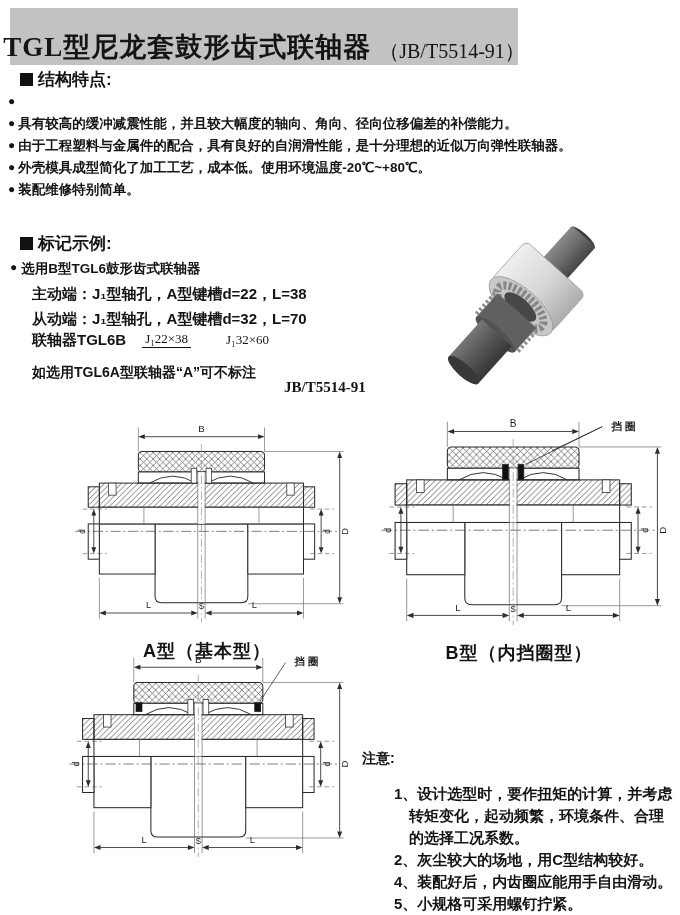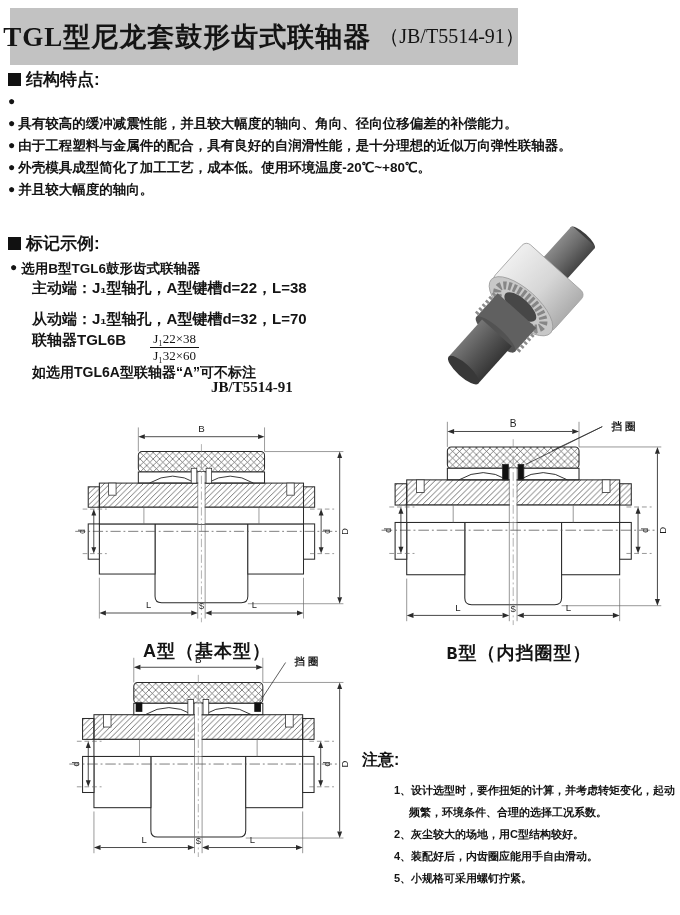--- a/index.html
+++ b/index.html
@@ -7,71 +7,71 @@
   body {
     position:relative; background:#ffffff; overflow:hidden;
     font-family:"Liberation Sans", sans-serif; color:#141414;
   }
   .abs { position:absolute; }
 
   
   .banner {
     left:10px; top:8px; width:508px; height:57px;
     background:#c2c2c2;
-    display:flex; align-items:center; justify-content:center; gap:8px;
+    display:flex; align-items:flex-end; justify-content:center; gap:8px;
   }
   .banner-main {
     font-family:"Liberation Serif", serif; font-weight:bold;
     font-size:27px; letter-spacing:1px; white-space:nowrap;
   }
   .banner-std { font-family:"Liberation Serif", serif; font-size:20px; white-space:nowrap; }
 
   
-  .sec-head { display:flex; align-items:center; gap:5px; font-size:17px; font-weight:bold; }
+  .sec-head { display:flex; align-items:center; gap:5px; font-size:17px; font-weight:bold;margin-left:12px; }
   .sq { width:13px; height:13px; background:#111; flex:0 0 auto; }
   .head-features { left:8px; top:68px; }
   .head-marking  { left:8px; top:232px; }
 
   
   .features { left:8px; top:94px; width:666px; }
   .feat { display:flex; gap:3px; font-size:13.5px; font-weight:bold; line-height:15px; margin-bottom:7px; }
   .dot { font-size:12px; line-height:15px; flex:0 0 auto; }
 
   
   .mk-intro { left:10px; top:260px; display:flex; gap:4px; font-size:13.5px; font-weight:bold; }
-  .mk-line1 { left:32px; top:279px; font-size:15px; font-weight:bold; }
+  .mk-line1 { left:32px; top:285px; font-size:15px; font-weight:bold; }
   .mk-line2 { left:32px; top:310px; font-size:15px; font-weight:bold; }
   .mk-desig { left:32px; top:331px; height:38px; display:flex; align-items:flex-start; font-size:15px; font-weight:bold; }
   .frac {
-    display:inline-flex; flex-direction:column; align-items:center;
-    margin-left:24px; font-family:"Liberation Serif", serif;
-    font-weight:normal; font-size:13px; line-height:16px;
+    display:inline-flex; flex-direction:row; align-items:center;
+    margin-left:16px; font-family:"Liberation Serif", serif;
+    font-weight:normal; font-size:13px; line-height:16px;gap:32px;
   }
   .frac-top { border-bottom:1.2px solid #111; padding:0 3px; }
   .frac-bot { padding:0 3px; }
   .std-ref { font-family:"Liberation Serif", serif; font-weight:bold; font-size:15px; margin-left:12px;margin-top:48px; }
   .mk-note { left:32px; top:364px; font-size:14px; font-weight:bold; }
 
   
   .photo { left:428px; top:203px; width:190px; height:202px; }
 
   
   .drawing { background:#fff; }
   .draw-a { left:62px;  top:420px; width:290px; height:206px; }
   .draw-b { left:368px; top:414px; width:302px; height:215px; }
   .draw-c { left:56px;  top:650px; width:296px; height:211px; }
   .caption { position:absolute; text-align:center; font-size:18px; font-weight:bold; letter-spacing:1px; }
   .cap-a { left:62px;  top:639px; width:290px; }
-  .cap-b { left:368px; top:641px; width:302px;font-family:Liberation Mono, monospace; }
+  .cap-b { left:368px; top:641px; width:302px; }
   .cap-c { left:56px;  top:924px; width:296px; }
 
   
   .notes { left:362px; top:750px; width:316px; }
-  .notes-head { font-size:16px; font-weight:bold; margin-bottom:8px; }
-  .note-item { font-size:11px; font-weight:bold; line-height:22px; padding-left:47px; text-indent:-15px; }
+  .notes-head { font-size:14px; font-weight:bold; margin-bottom:15px; }
+  .note-item { font-size:15px; font-weight:bold; line-height:22px; padding-left:47px; text-indent:-15px; }
 </style>
 </head>
 <body>
 
 <div class="abs banner">
   <span class="banner-main">TGL型尼龙套鼓形齿式联轴器</span>
   <span class="banner-std">（JB/T5514-91）</span>
 </div>
 
 <div class="abs sec-head head-features">
@@ -90,21 +90,21 @@
   <div class="feat">
       <span class="dot">●</span>
       <span>由于工程塑料与金属件的配合，具有良好的自润滑性能，是十分理想的近似万向弹性联轴器。</span>
     </div>
   <div class="feat">
       <span class="dot">●</span>
       <span>外壳模具成型简化了加工工艺，成本低。使用环境温度-20℃~+80℃。</span>
     </div>
   <div class="feat">
       <span class="dot">●</span>
-      <span>并且较大幅度的轴向。</span>
+      <span>装配维修特别简单。</span>
     </div>
 </div>
 
 <div class="abs sec-head head-marking">
   <span class="sq"></span>
   <span>标记示例:</span>
 </div>
 
 <div class="abs mk-intro">
   <span class="dot">●</span>

